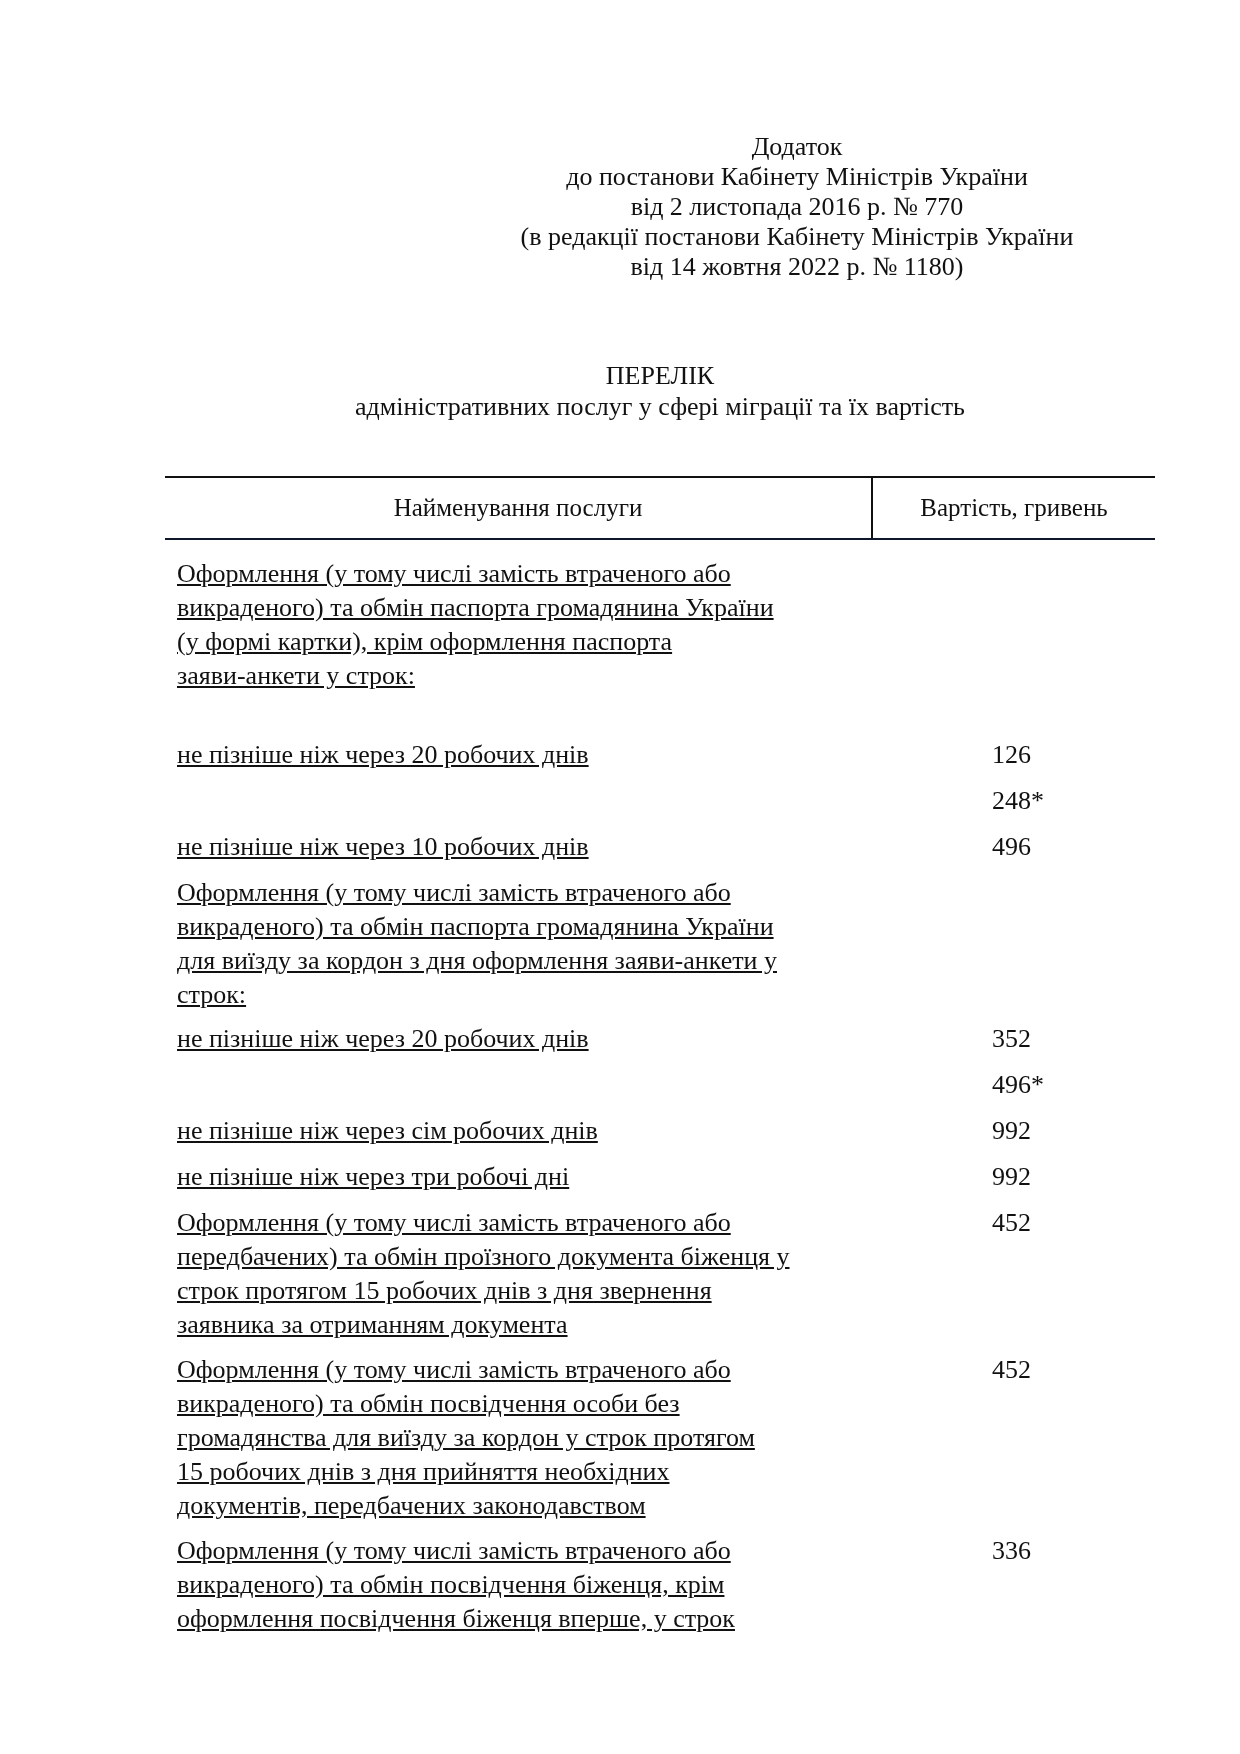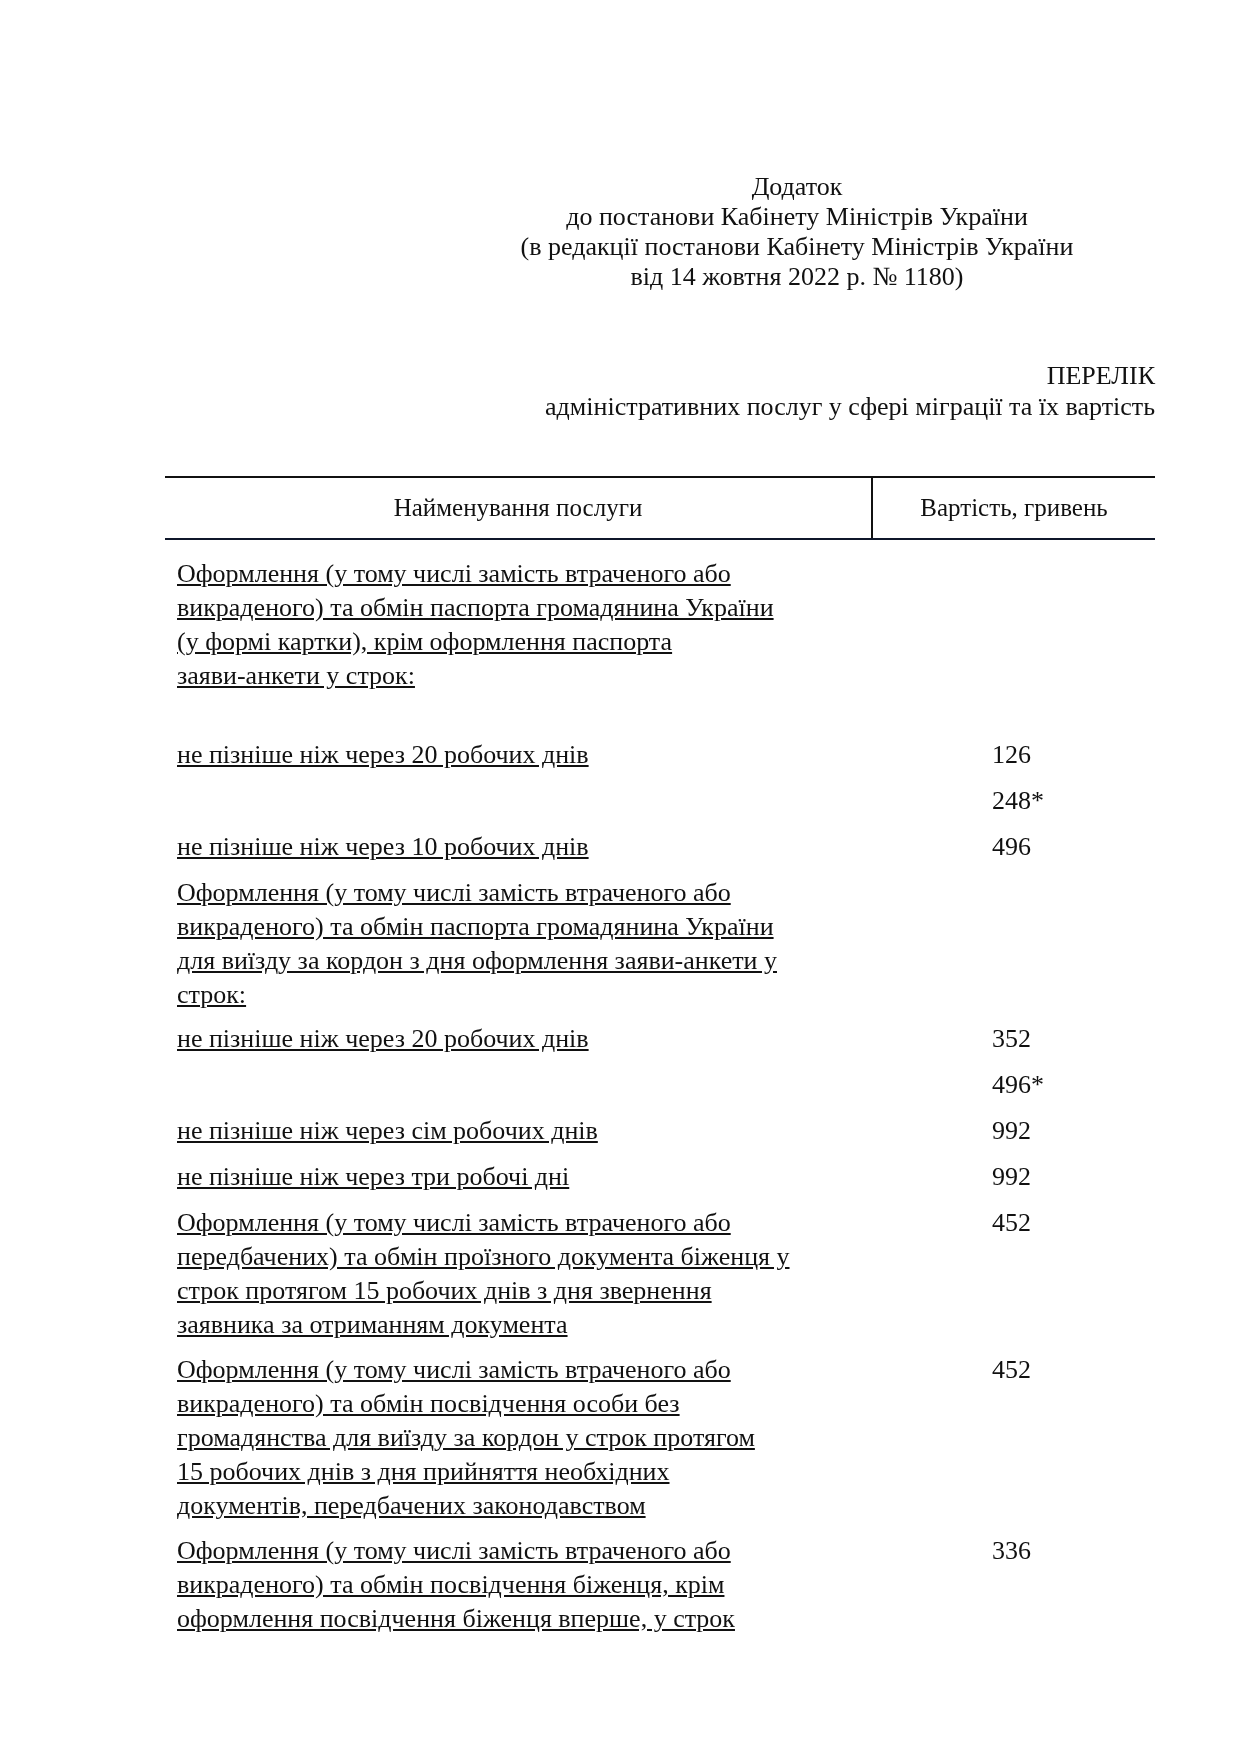--- a/index.html
+++ b/index.html
@@ -1,44 +1,45 @@
 <!DOCTYPE html>
 <html><head>
 <meta charset="utf-8">
 <style>
   html, body { margin: 0; padding: 0; background: #ffffff; }
   body { width: 1240px; height: 1754px; position: relative; overflow: hidden;
          font-family: "Liberation Serif", "DejaVu Serif", serif; color: #111111; }
   .page { position: absolute; left: 0; top: 0; width: 1240px; height: 1754px; background: #fff; }
   .addendum { position: absolute; left: 440px; width: 714px; top: 132px; text-align: center;
-              font-size: 26px; line-height: 30px; margin-top: 40px; }
+              font-size: 26px; line-height: 30px; }
   .addendum div { white-space: nowrap; }
   .title-block { position: absolute; left: 165px; width: 990px; top: 360px; text-align: center;
                  font-size: 26px; line-height: 31px; }
-  .title-block div { white-space: nowrap; text-align: right; }
+  .title-block div { white-space: nowrap; }
   .table { position: absolute; left: 165px; width: 990px; top: 476px; }
   .thead { position: relative; height: 60px; border-top: 2px solid #111; border-bottom: 2px solid #0f172a; }
   .thead .col-name { position: absolute; left: 0; width: 706px; top: 0; height: 60px;
                      display: flex; align-items: center; justify-content: center;
                      font-size: 25px; border-right: 2px solid #111; }
   .thead .col-price { position: absolute; left: 708px; right: 0; top: 0; height: 60px;
                       display: flex; align-items: center; justify-content: center; font-size: 25px; }
   .row { position: absolute; left: 0; width: 990px; font-size: 26px; line-height: 34px; }
   .row .name { position: absolute; left: 12px; width: 690px; }
   .row .name div { white-space: nowrap; text-decoration: underline; }
   .row .price { position: absolute; left: 827px; white-space: nowrap; }
 </style>
 </head>
 <body>
 
 <div class="page">
 
   <div class="addendum">
     <div>Додаток</div>
     <div>до постанови Кабінету Міністрів України</div>
+    <div>від 2 листопада 2016 р. № 770</div>
     <div>(в редакції постанови Кабінету Міністрів України</div>
     <div>від 14 жовтня 2022 р. № 1180)</div>
   </div>
 
   <div class="title-block">
     <div>ПЕРЕЛІК</div>
     <div>адміністративних послуг у сфері міграції та їх вартість</div>
   </div>
 
   <div class="table">

